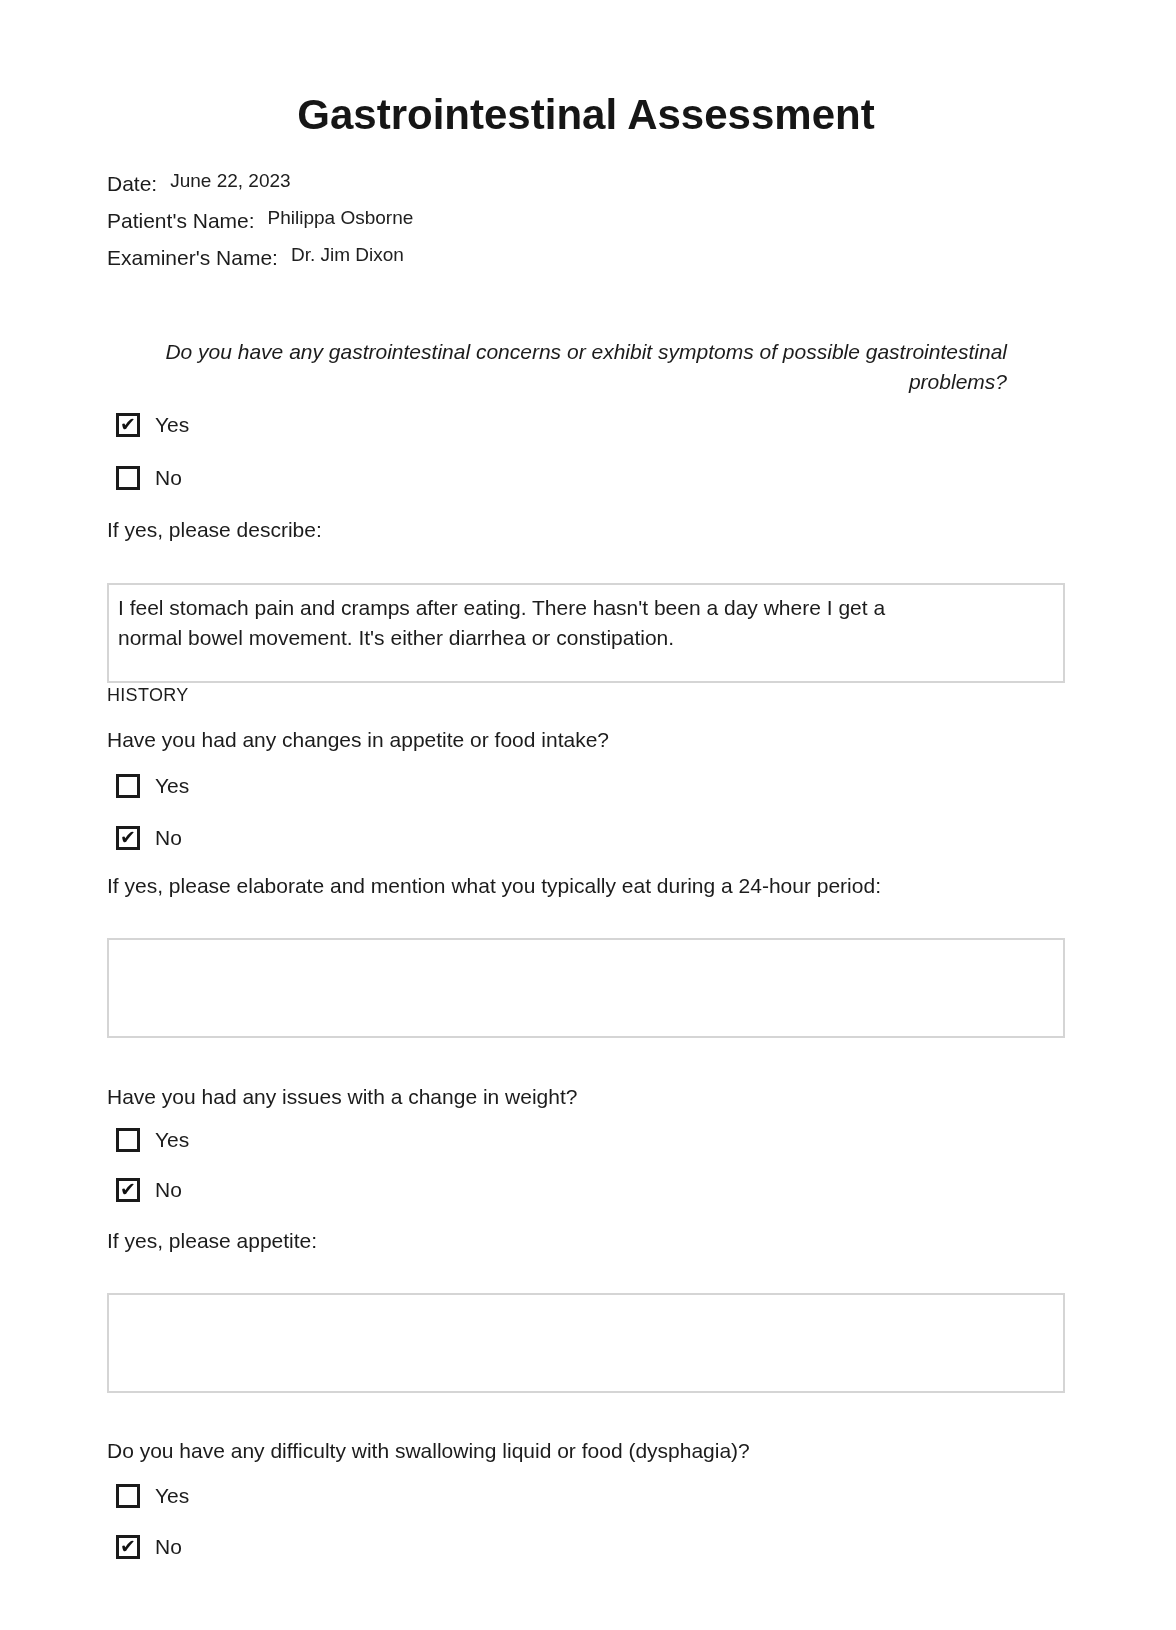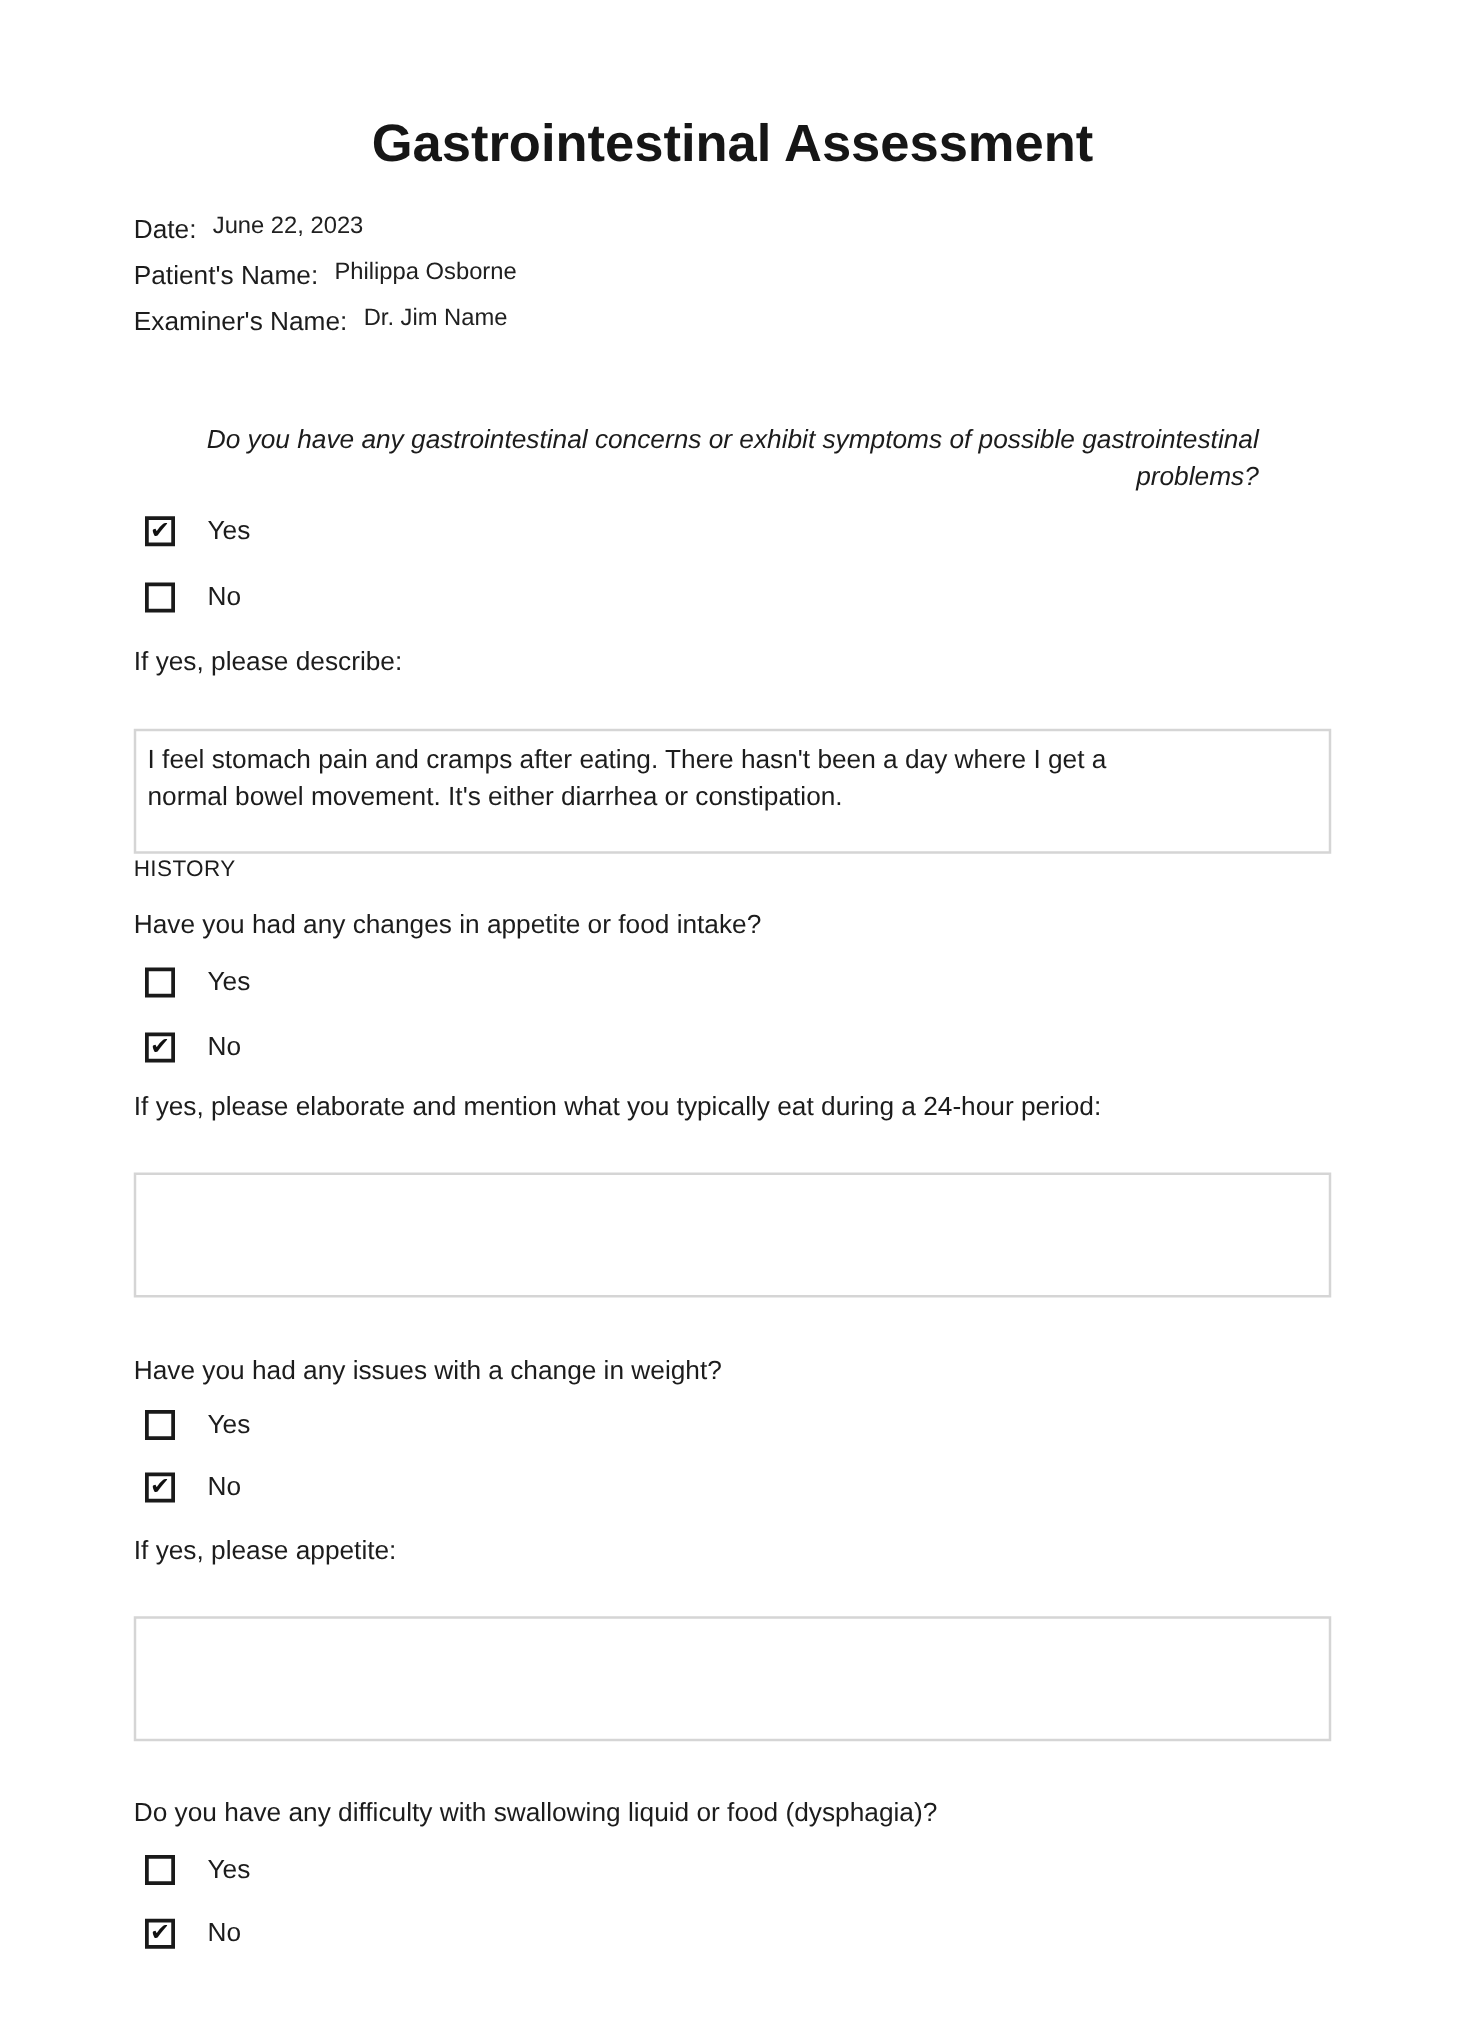--- a/index.html
+++ b/index.html
@@ -47,21 +47,21 @@
     cursor: pointer;
   }
   .check-glyph {
     visibility: hidden;
     font-family: "DejaVu Sans", sans-serif;
     font-weight: 700; font-size: 19px; line-height: 1;
     transform: translateY(-1px);
     color: #111111;
   }
   .checkbox.checked .check-glyph { visibility: visible; }
-  .check-label { margin-left: 26px; font-size: 21px; line-height: 24px; }
+  .check-label { margin-left: 15px; font-size: 21px; line-height: 24px; }
   .prompt { font-size: 21px; line-height: 24px; }
   .p1 { margin-top: 25px; } .p2 { margin-top: 21px; } .p3 { margin-top: 24px; }
   .answer-box {
     display: block; margin-top: 41px;
     width: 958px; height: 100px;
     border: 2px solid #d5d5d5; background: #ffffff;
     padding: 8px 158px 8px 9px;
     font-family: "Liberation Sans", sans-serif;
     font-size: 21px; line-height: 30px; color: #1c1c1c;
     resize: none; outline: none; overflow: hidden; border-radius: 0;
@@ -80,21 +80,21 @@
   <h1 class="title">Gastrointestinal Assessment</h1>
 
   <div class="info">
     <div class="info-row">
       <span class="info-label">Date:</span><span class="info-value">June 22, 2023</span>
     </div>
     <div class="info-row">
       <span class="info-label">Patient's Name:</span><span class="info-value">Philippa Osborne</span>
     </div>
     <div class="info-row">
-      <span class="info-label">Examiner's Name:</span><span class="info-value">Dr. Jim Name</span>
+      <span class="info-label">Examiner's Name:</span><span class="info-value">Dr. Jim Dixon</span>
     </div>
   </div>
 
   <p class="q-intro">Do you have any gastrointestinal concerns or exhibit symptoms of possible gastrointestinal problems?</p>
 
   <div class="check-row mt13">
     <span class="checkbox checked">
         <span class="check-glyph">✔</span>
       </span>
     <span class="check-label">Yes</span>

